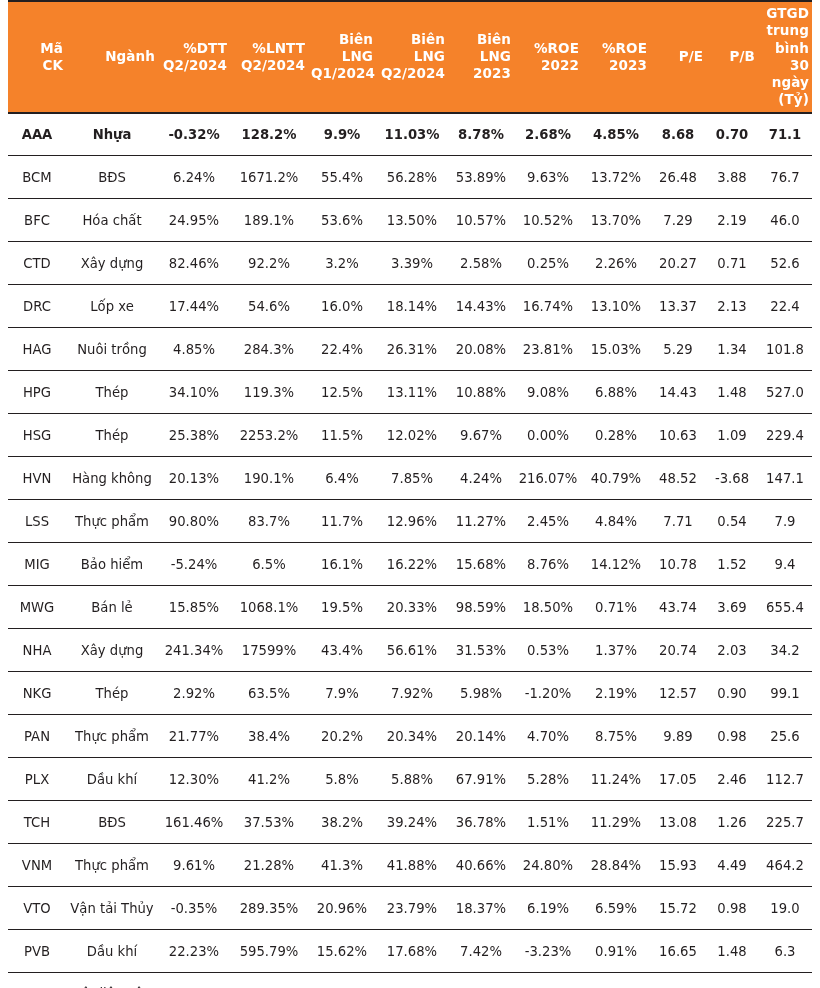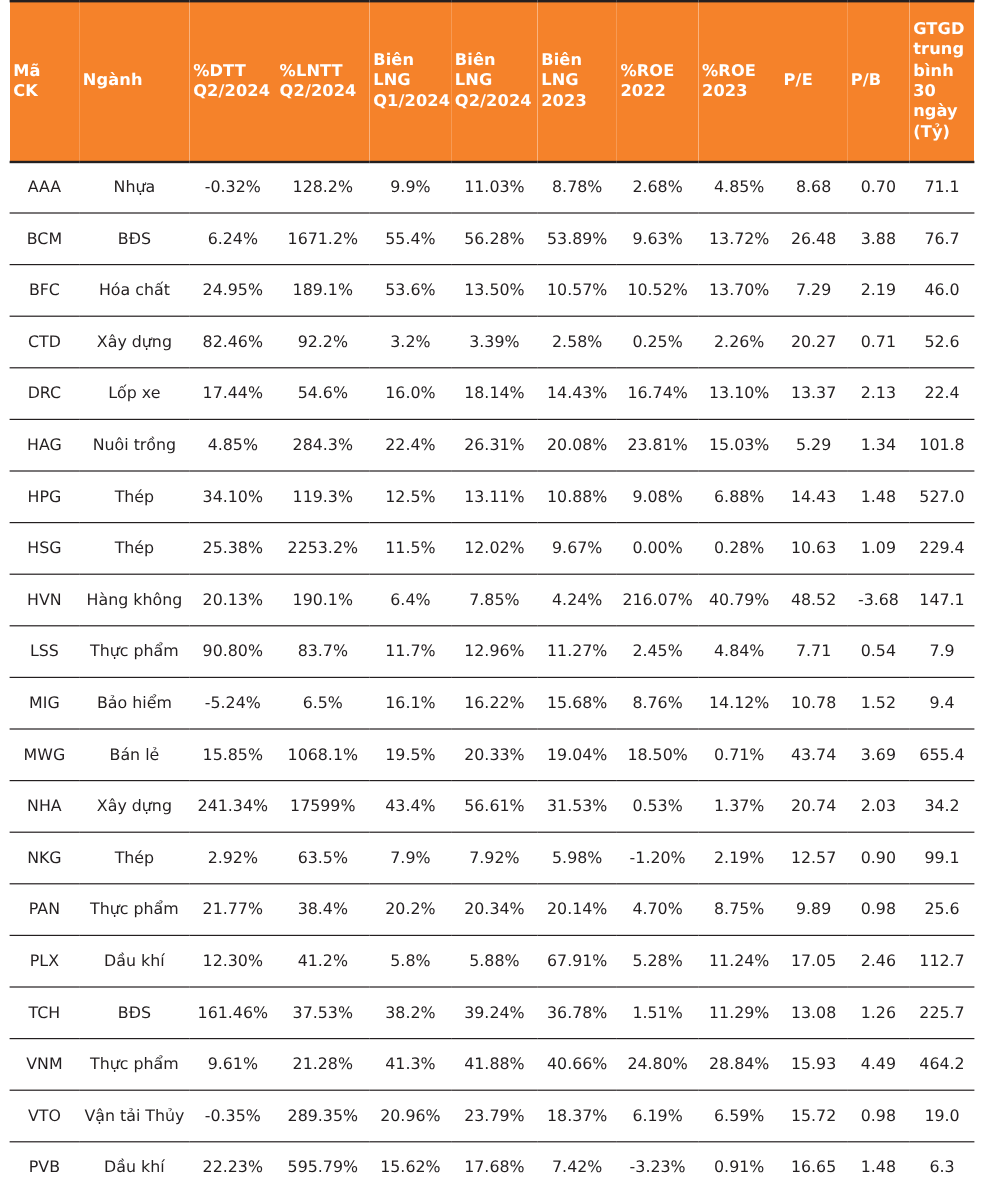--- a/index.html
+++ b/index.html
@@ -25,23 +25,23 @@
     width: 804px;
     border-collapse: collapse;
     table-layout: fixed;
   }
   table.fin thead th {
     background: #F5822A;
     color: #ffffff;
     font-size: 13.5px;
     font-weight: bold;
     line-height: 1.28;
-    text-align: left;
+    text-align: right;
     vertical-align: middle;
-    padding: 14px 3px;
+    padding: 3px 3px;
     height: 108px;
     box-sizing: border-box;
     border: none;
     border-top: 2px solid #231f20;
     letter-spacing: 0.1px;
     overflow: hidden;
   }
   table.fin tbody td {
     font-size: 13.2px;
     color: #231f20;
@@ -50,20 +50,21 @@
     padding: 0 2px;
     height: 43px;
     box-sizing: border-box;
     border-top: 1.4px solid #231f20;
     white-space: nowrap;
     overflow: hidden;
     line-height: 1.3;
   }
   table.fin tbody tr:first-child td {
     border-top: 2px solid #231f20;
+    font-weight: bold;
   }
   table.fin tbody tr:last-child td {
     border-bottom: 2px solid #231f20;
   }
   table.fin tbody tr.tall td {
     height: 60px;
   }
   table.fin tbody td.wrap {
     white-space: normal;
   }
@@ -271,21 +272,21 @@
           <td>1.52</td>
           <td>9.4</td>
         </tr>
         <tr>
           <td>MWG</td>
           <td>Bán lẻ</td>
           <td>15.85%</td>
           <td>1068.1%</td>
           <td>19.5%</td>
           <td>20.33%</td>
-          <td>19.04%</td>
+          <td>98.59%</td>
           <td>18.50%</td>
           <td>0.71%</td>
           <td>43.74</td>
           <td>3.69</td>
           <td>655.4</td>
         </tr>
         <tr>
           <td>NHA</td>
           <td>Xây dựng</td>
           <td>241.34%</td>

